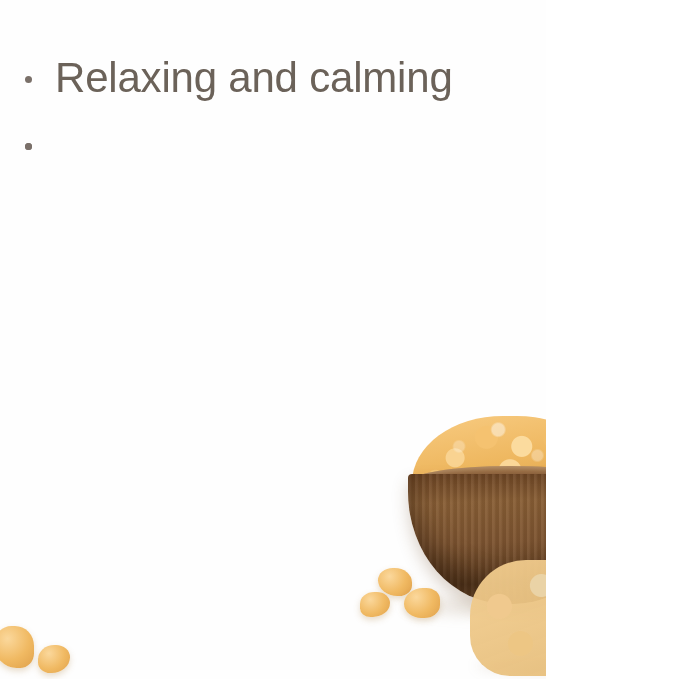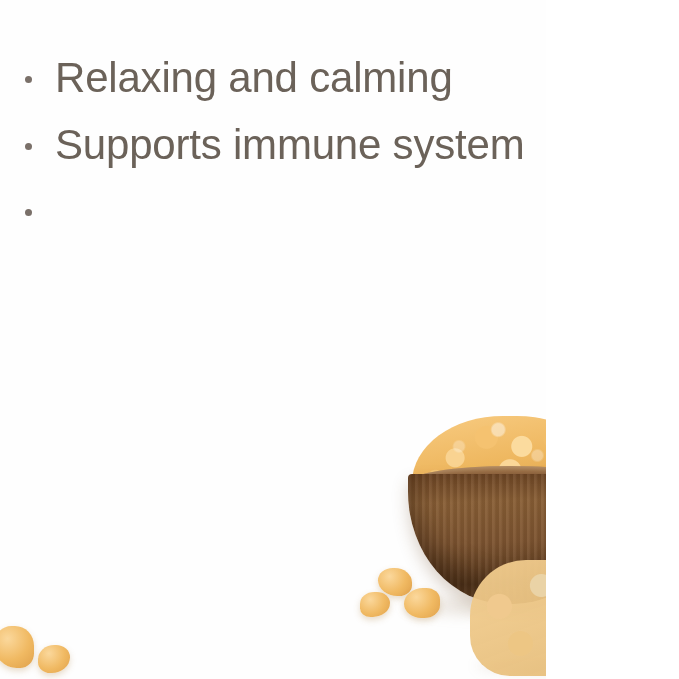--- a/index.html
+++ b/index.html
@@ -211,21 +211,20 @@
 
 <div id="page">
 
   <ul class="bullet-list">
     <li class="bullet-item">
       <span class="dot"></span>
       <span>Relaxing and calming</span>
     </li>
     <li class="bullet-item">
       <span class="dot"></span>
-      <span>Supports immune system</span>
     </li>
     <li class="bullet-item">
       <span class="dot"></span>
     </li>
   </ul>
 
   <div class="photo">
     <div class="scoop-handle"></div>
     <div class="scoop"></div>
     <div class="scoop-inner"></div>

